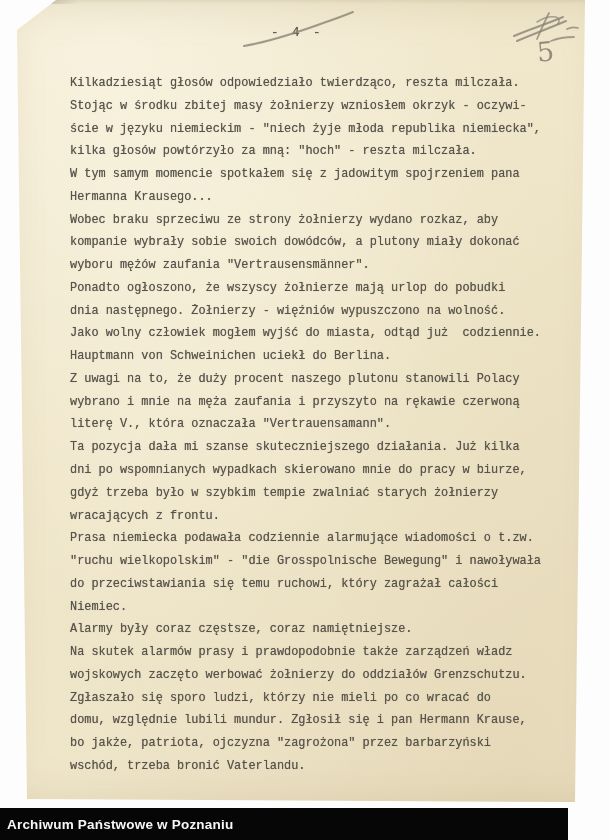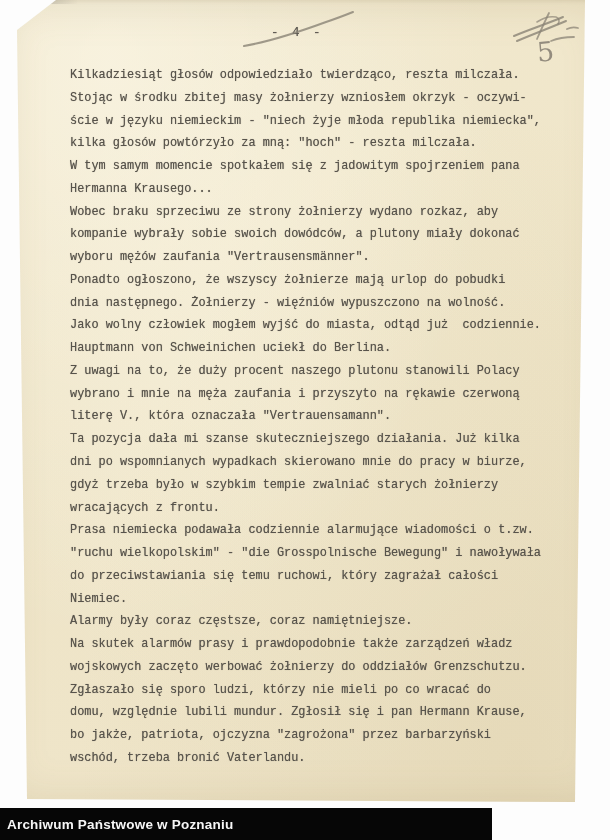--- a/index.html
+++ b/index.html
@@ -23,36 +23,36 @@
     background:linear-gradient(90deg,rgba(75,75,75,0.55),rgba(120,118,110,0.25) 55%,rgba(120,118,110,0) 100%);
     filter:blur(0.7px);
   }
   .page-number{
     position:absolute;left:271px;top:26px;
     font-family:"Liberation Mono","DejaVu Sans Mono",monospace;
     font-size:12.5px;letter-spacing:3px;color:#5b5750;
     text-shadow:0 0 0.7px rgba(91,87,80,0.7);
   }
   .typed-text{
-    position:absolute;left:70px;top:64px;width:495px;
+    position:absolute;left:70px;top:72px;width:495px;
     font-family:"Liberation Mono","DejaVu Sans Mono",monospace;
     font-size:11.9px;line-height:22.77px;color:#57534b;
     white-space:pre;letter-spacing:0px;
     text-shadow:0 0 0.7px rgba(80,76,68,0.65);
   }
   .typed-line{height:22.77px;}
   .pencil-svg{position:absolute;left:0;top:0;pointer-events:none;}
   .pencil-svg path{fill:none;stroke:#8a8376;stroke-linecap:round;}
   .hw-five{
     position:absolute;left:537px;top:36px;
     font-family:"DejaVu Serif",serif;font-size:27px;font-weight:400;
     color:#8a8376;transform:rotate(-5deg);opacity:0.9;
   }
   .footer-bar{
-    position:absolute;left:0;top:808px;width:492px;height:32px;
+    position:absolute;left:0;top:808px;width:568px;height:32px;
     background:#060606;display:flex;align-items:center;
   }
   .footer-label{
     color:#f6f6f6;font-family:"Liberation Sans",sans-serif;
     font-weight:bold;font-size:13.5px;padding-left:7px;letter-spacing:0.2px;
   }
 </style>
 </head>
 <body>
 

